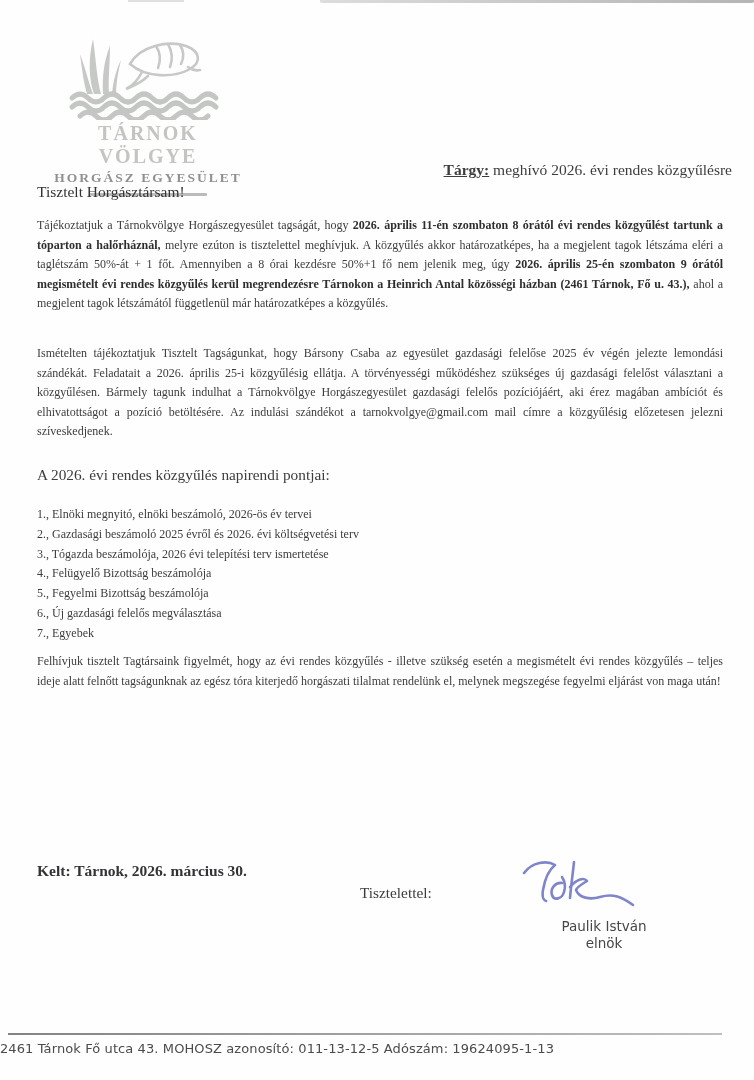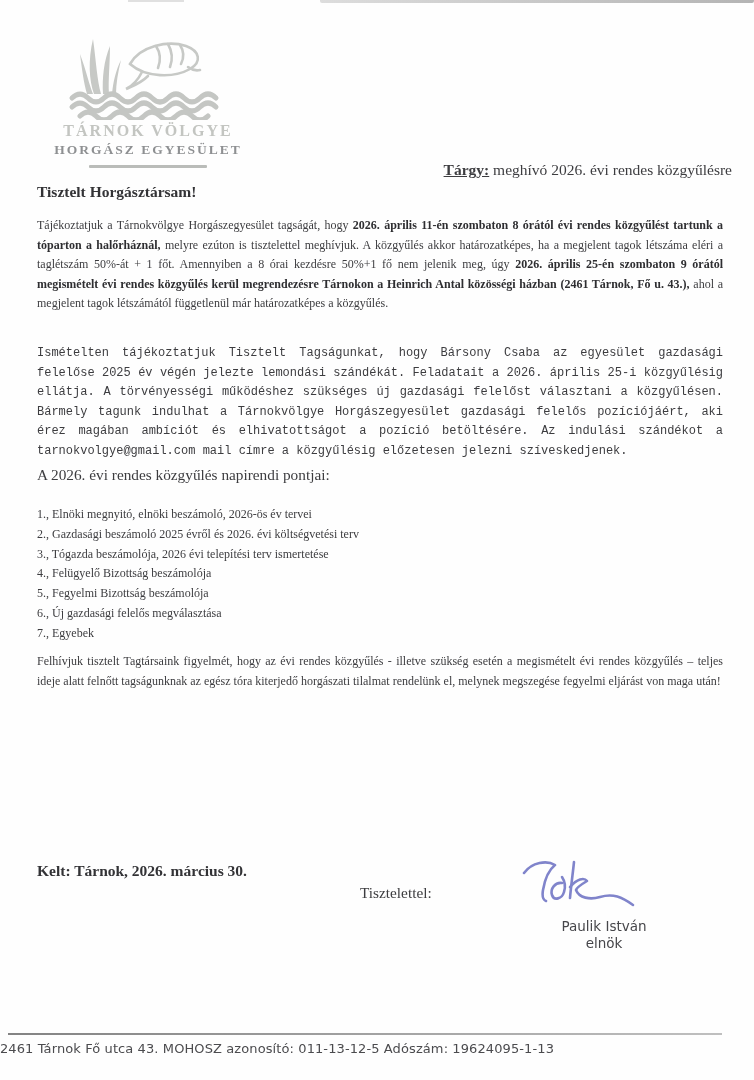--- a/index.html
+++ b/index.html
@@ -21,50 +21,50 @@
   }
   .artifact-top-left {
     position:absolute; top:0; left:128px; width:56px; height:2px;
     background:rgba(90,90,90,.18);
   }
   
   .logo-block { position:absolute; left:52px; top:36px; width:192px; text-align:center; }
   .logo-art { display:block; margin:0 auto; }
   .logo-title {
     margin-top:2px;
-    font-weight:bold; font-size:16px; letter-spacing:2px;
+    font-weight:bold; font-size:20px; letter-spacing:2px;
     color:#c3c5c1;
   }
   .logo-subtitle {
     margin-top:2px;
     font-weight:bold; font-size:13.5px; letter-spacing:2px;
     color:#8e9092;
   }
   .logo-rule {
     margin:7px auto 0; width:118px; height:3px;
     background:#babcb9; border-radius:1px;
   }
   
   .subject {
     position:absolute; top:161px; right:22px;
     font-size:15.5px; text-align:right; color:#3d3d40;
   }
   .subject b { text-decoration:underline;margin-left:13px; }
   .salutation {
     position:absolute; left:37px; top:183px;
-    font-weight:bold; font-size:15.5px; color:#333336;
+    font-weight:normal; font-size:15.5px; color:#333336;
   }
   .para {
     position:absolute; left:37px; width:686px;
     font-size:12px; line-height:19.5px;
     text-align:justify; color:#3c3c3f;
   }
   .para b { color:#2e2e31; }
   #para1 { top:216px; }
-  #para2 { top:344px;font-family:Liberation Mono, monospace; }
+  #para2 { top:344px; }
   .agenda-title { position:absolute; left:37px; top:466px; font-size:15.3px; color:#3c3c3f; }
   .agenda-list  { position:absolute; left:37px; top:505px; font-size:12px; line-height:19.8px; color:#3c3c3f; }
   #para3 { top:652px; }
   
   .dateline {
     position:absolute; left:37px; top:862px;
     font-weight:bold; font-size:15.5px; color:#333336;
   }
   .regards { position:absolute; left:360px; top:884px; font-size:15.3px; color:#3c3c3f; }
   .signature-wrap { position:absolute; left:512px; top:856px; width:134px; height:58px; }

